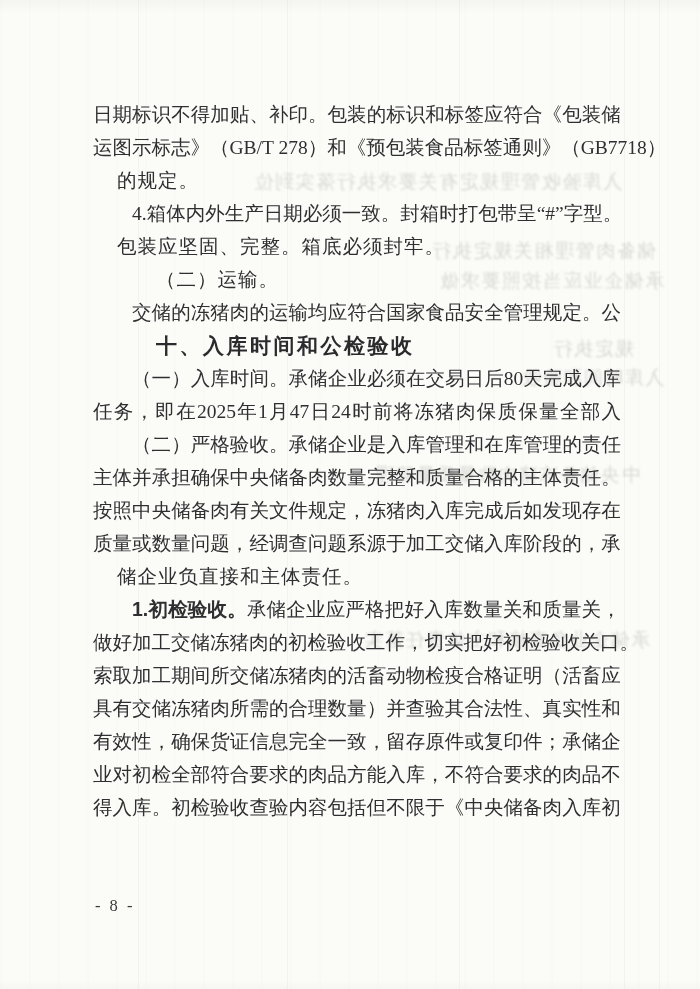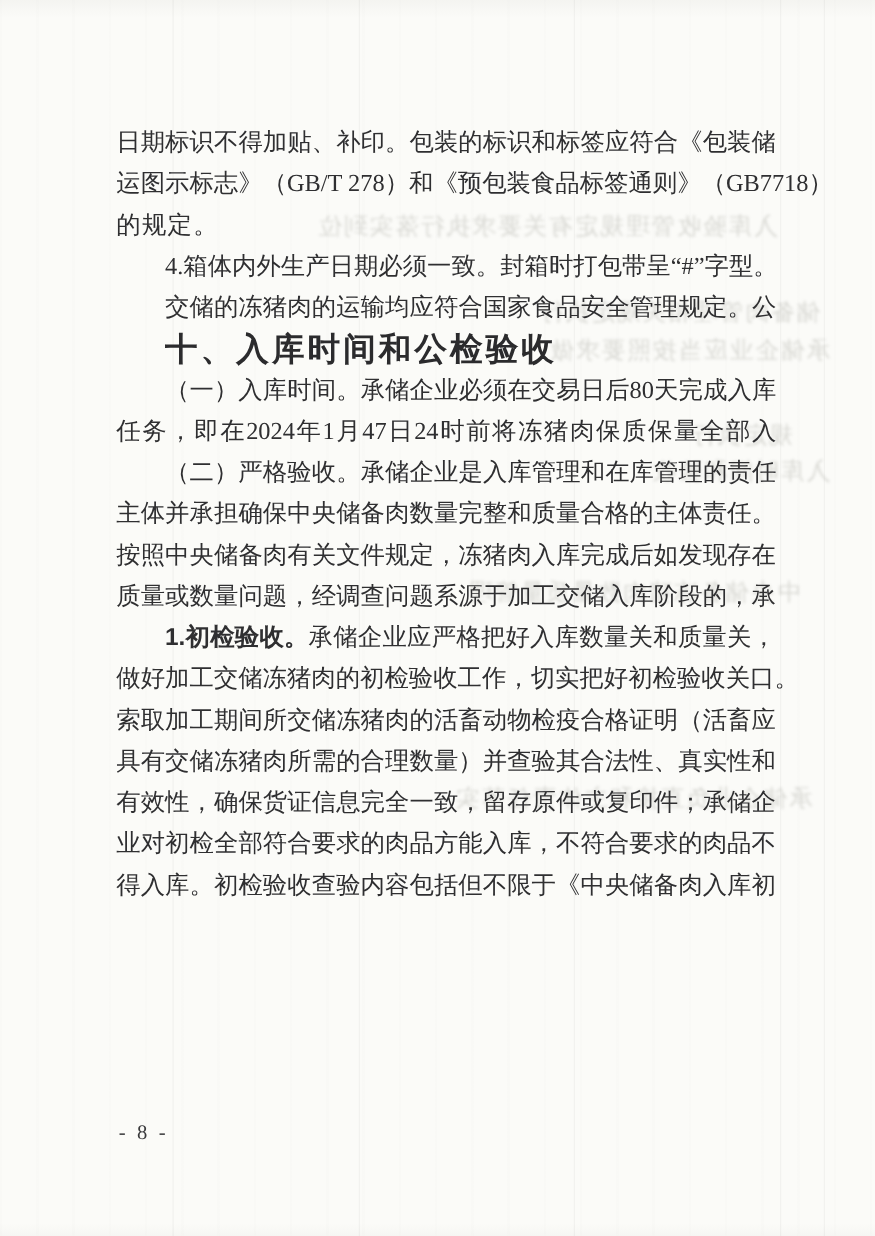--- a/index.html
+++ b/index.html
@@ -16,28 +16,28 @@
       linear-gradient(180deg, rgba(228,228,224,.30), rgba(255,255,255,0) 14px),
       linear-gradient(0deg, rgba(228,228,224,.22), rgba(255,255,255,0) 10px),
       repeating-linear-gradient(90deg, rgba(90,90,85,.012) 0 2px, transparent 2px 29px),
       #fbfbf8;
   }
   .vline{position:absolute;top:0;bottom:0;width:1px;background:rgba(100,100,92,.055);}
   .text-block{position:absolute;left:93px;top:98px;width:528px;}
   .line{
     height:33px;line-height:33px;font-size:19.5px;white-space:nowrap;
   }
-  .line.block{letter-spacing:1px;}
+  .line.block{letter-spacing:1px;margin-left:24px;}
   .line.fill{display:flex;justify-content:space-between;align-items:baseline;}
   .line.indent{padding-left:39px;}
   .line .tok{display:inline-block;}
   .bold{font-weight:700;font-family:"Liberation Sans","DejaVu Sans",sans-serif;}
   .line.heading{
     font-family:"Liberation Sans","DejaVu Sans",sans-serif;
-    font-weight:700;font-size:26px;letter-spacing:2.5px;color:#2b2b2d;
+    font-weight:700;font-size:21px;letter-spacing:2.5px;color:#2b2b2d;
   }
   .footer{
     position:absolute;left:95px;top:896px;
     font-size:16.5px;letter-spacing:2.5px;color:#3a3a3c;
   }
   .ghost{
     position:absolute;height:23px;overflow:hidden;
     color:#b4b4ad;opacity:.48;filter:blur(1.3px);
     transform:scaleX(-1);
     font-size:19px;letter-spacing:1.5px;white-space:nowrap;
@@ -143,20 +143,22 @@
         <span class="tok">包</span>
         <span class="tok">带</span>
         <span class="tok">呈</span>
         <span class="tok">“</span>
         <span class="tok">#</span>
         <span class="tok">”</span>
         <span class="tok">字</span>
         <span class="tok">型</span>
         <span class="tok">。</span>
       </div>
+      <div class="line block"><span class="">包装应坚固、完整。箱底必须封牢。</span></div>
+      <div class="line block indent"><span class="">（二）运输。</span></div>
       <div class="line fill indent">
         <span class="tok">交</span>
         <span class="tok">储</span>
         <span class="tok">的</span>
         <span class="tok">冻</span>
         <span class="tok">猪</span>
         <span class="tok">肉</span>
         <span class="tok">的</span>
         <span class="tok">运</span>
         <span class="tok">输</span>
@@ -204,21 +206,21 @@
         <span class="tok">成</span>
         <span class="tok">入</span>
         <span class="tok">库</span>
       </div>
       <div class="line fill">
         <span class="tok">任</span>
         <span class="tok">务</span>
         <span class="tok">，</span>
         <span class="tok">即</span>
         <span class="tok">在</span>
-        <span class="tok">2024</span>
+        <span class="tok">2025</span>
         <span class="tok">年</span>
         <span class="tok">1</span>
         <span class="tok">月</span>
         <span class="tok">47</span>
         <span class="tok">日</span>
         <span class="tok">24</span>
         <span class="tok">时</span>
         <span class="tok">前</span>
         <span class="tok">将</span>
         <span class="tok">冻</span>
@@ -339,20 +341,21 @@
         <span class="tok">交</span>
         <span class="tok">储</span>
         <span class="tok">入</span>
         <span class="tok">库</span>
         <span class="tok">阶</span>
         <span class="tok">段</span>
         <span class="tok">的</span>
         <span class="tok">，</span>
         <span class="tok">承</span>
       </div>
+      <div class="line block"><span class="">储企业负直接和主体责任。</span></div>
       <div class="line fill indent">
         <span class="tok bold">1.</span>
         <span class="tok bold">初</span>
         <span class="tok bold">检</span>
         <span class="tok bold">验</span>
         <span class="tok bold">收</span>
         <span class="tok bold">。</span>
         <span class="tok">承</span>
         <span class="tok">储</span>
         <span class="tok">企</span>

